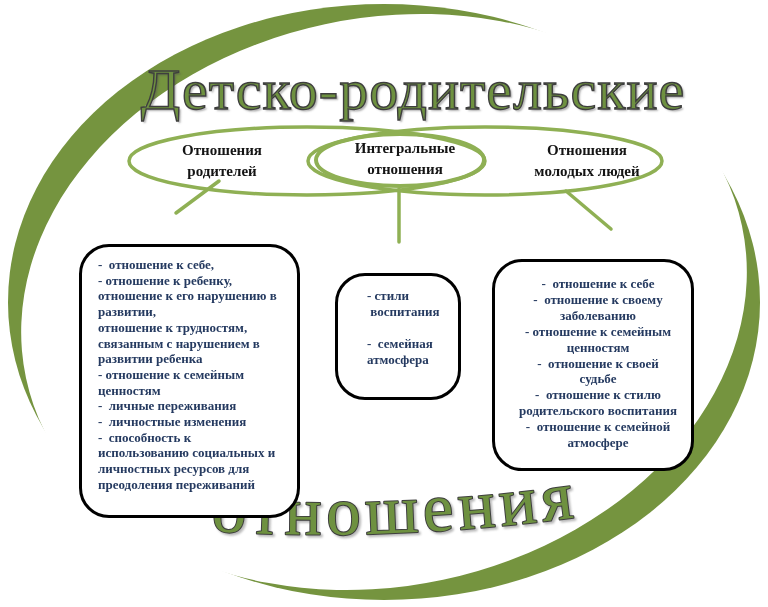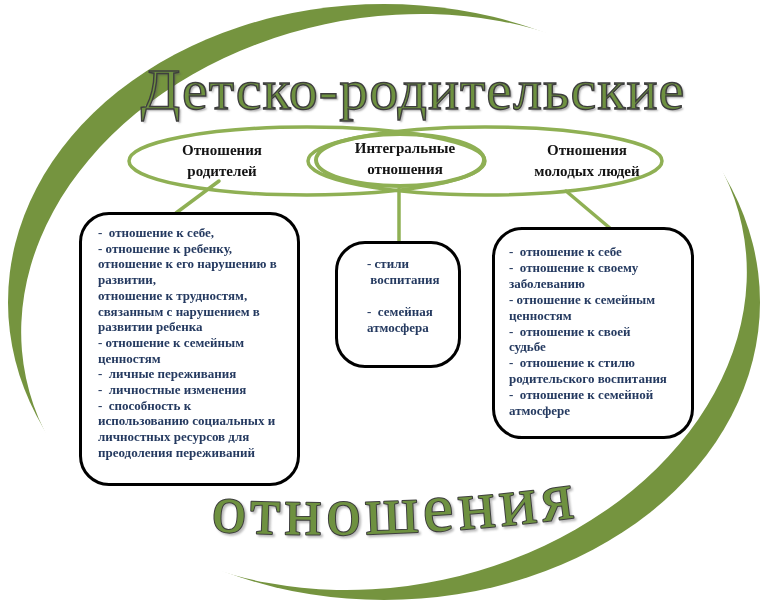--- a/index.html
+++ b/index.html
@@ -46,25 +46,25 @@
     text-align:center;white-space:pre-line;
     font-weight:bold;font-size:15px;line-height:21px;
     color:var(--label-text);
   }
   .venn-label.left{left:222px;top:161px;width:170px;}
   .venn-label.center{left:405px;top:159px;width:170px;}
   .venn-label.right{left:587px;top:161px;width:180px;}
 
   .detail-box{
     position:absolute;box-sizing:border-box;background:#ffffff;
-    border:3.5px solid var(--box-border);border-radius:30px;
+    border:3.5px solid var(--box-border);border-radius:30px;margin-top:32px;
   }
   .detail-box.left{left:79px;top:212px;width:221px;height:274px;padding:10px 6px 6px 16px;}
   .detail-box.middle{left:335px;top:241px;width:126px;height:127px;padding:12px 4px 4px 29px;}
-  .detail-box.right{left:492px;top:227px;width:202px;height:212px;padding:14px 4px 4px 14px;}
+  .detail-box.right{left:492px;top:227px;width:202px;height:212px;padding:14px 4px 4px 14px;text-align:center;}
 
   .box-text{
     white-space:pre-wrap;
     font-weight:bold;font-size:13px;line-height:15.9px;
     color:var(--box-text);
   }
 </style>
 </head>
 <body>
 

